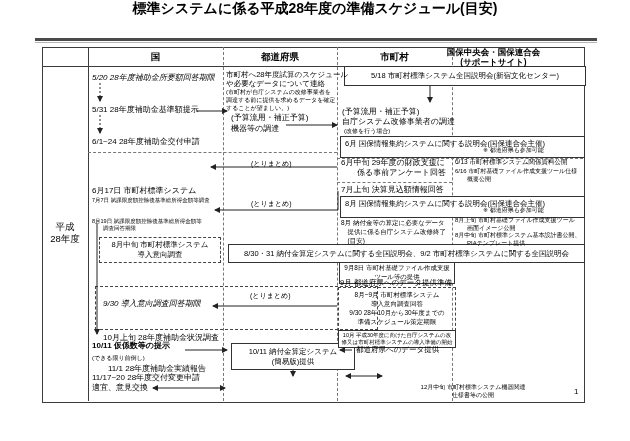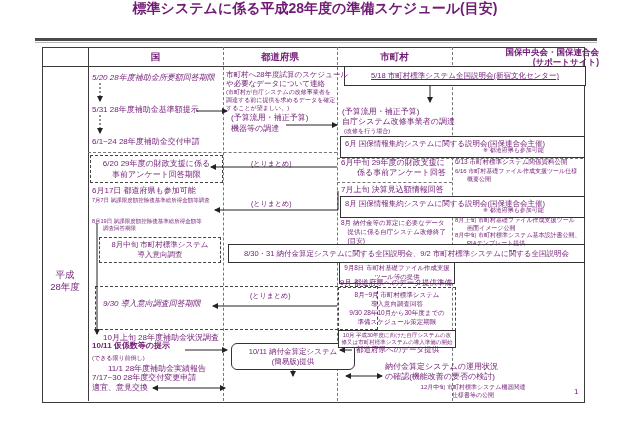--- a/index.html
+++ b/index.html
@@ -1,33 +1,33 @@
 <!DOCTYPE html>
 <html><head>
 <meta charset="utf-8">
 <style>
   html,body{margin:0;padding:0;background:#ffffff;}
   .canvas{position:relative;width:630px;height:441px;background:#fff;overflow:hidden;
-          font-family:"Liberation Sans","DejaVu Sans",sans-serif;color:#701a75;}
+          font-family:"Liberation Sans","DejaVu Sans",sans-serif;color:#000000;}
   .t{position:absolute;white-space:pre-line;line-height:1.22;z-index:3;}
   .c{text-align:center;}
   .b{font-weight:bold;}
   .f55{font-size:5.5px}.f6{font-size:6px}.f64{font-size:6.4px}.f65{font-size:6.5px}
   .f7{font-size:7px}.f75{font-size:7.5px}.f8{font-size:8px}.f85{font-size:8.5px}
   .f95{font-size:9.5px}.f14{font-size:14px}
   .frame{position:absolute;border:1.5px solid #3c3c3c;z-index:1;}
   .vsolid{position:absolute;width:0;border-left:1px solid #3c3c3c;z-index:1;}
   .vdash{position:absolute;width:0;border-left:1px dashed #777;z-index:1;}
   .hsolid{position:absolute;height:0;border-top:1px solid #3c3c3c;z-index:1;}
   .hdash{position:absolute;height:0;border-top:1px dashed #777;z-index:1;}
   .box{position:absolute;border:1px solid #333;background:#fff;z-index:2;
        display:flex;align-items:center;justify-content:center;text-align:center;white-space:pre-line;}
   .dbox{position:absolute;border:1px dashed #444;background:transparent;z-index:2;
        display:flex;align-items:center;justify-content:center;text-align:center;white-space:pre-line;}
-  .rbox{border-radius:6px;text-align:center;}
+  .rbox{border-radius:0;text-align:center;}
   .bar{position:absolute;z-index:1;}
   svg.ov{position:absolute;left:0;top:0;z-index:4;pointer-events:none;}
 </style>
 </head>
 <body>
 
 <div class="canvas">
 
   <div class="t f14 b c" style="left:0;top:13;width:630px;">標準システムに係る平成28年度の準備スケジュール(目安)</div>
   <div class="bar" style="left:35px;top:38px;width:562px;height:3px;background:#4b4b4b;"></div>
@@ -39,60 +39,58 @@
   <div class="vdash" style="left:337px;top:47px;height:354px;"></div>
   <div class="vdash" style="left:452px;top:47px;height:354px;"></div>
   <div class="hsolid" style="left:42px;top:66px;width:541px;"></div>
   <div class="hdash" style="left:88px;top:152px;width:249px;"></div>
   <div class="hdash" style="left:337px;top:158px;width:246px;"></div>
   <div class="hdash" style="left:337px;top:182px;width:115px;"></div>
 
   <div class="t f95 b c" style="left:88px;top:51px;width:135px;">国</div>
   <div class="t f95 b c" style="left:337px;top:51px;width:115px;">市町村</div>
   <div class="t f95 b c" style="left:223px;top:51px;width:114px;">都道府県</div>
-  <div class="t f85 b c" style="left:468px;top:48px;width:131px;line-height:1.15;text-align:right;">国保中央会・国保連合会
+  <div class="t f85 b c" style="left:428px;top:48px;width:131px;line-height:1.15;">国保中央会・国保連合会
 (サポートサイト)</div>
 
-  <div class="t f95 c" style="left:43px;top:221px;width:44px;margin-top:48px;">平成
+  <div class="t f95 c" style="left:43px;top:221px;width:44px;">平成
 28年度</div>
 
   <div class="t f8" style="left:92px;top:73px;font-style:italic;">5/20 28年度補助金所要額回答期限</div>
   <div class="t f8" style="left:92px;top:105px;">5/31 28年度補助金基準額提示</div>
   <div class="t f8" style="left:92px;top:137px;">6/1~24 28年度補助金交付申請</div>
-  <div class="dbox f8" style="left:90px;top:155px;width:131px;height:26px;">6/20 29年度の財政支援に係る
-事前アンケート回答期限</div>
-  <div class="t f8" style="left:92px;top:186px;">6月17日 都道府県も参加可能</div>
+  <div class="t f8" style="left:92px;top:186px;">6月17日 市町村標準システム</div>
   <div class="t f55" style="left:92px;top:197px;">7月7日 賦課限度額控除後基準総所得金額等調査</div>
   <div class="t f55" style="left:92px;top:218px;">8月19日 賦課限度額控除後基準総所得金額等
 　　調査回答期限</div>
   <div class="dbox f75" style="left:99px;top:237px;width:120px;height:24px;">8月中旬 市町村標準システム
 導入意向調査</div>
   <div class="dbox" style="left:95px;top:286px;width:281px;height:42px;"></div>
   <div class="t f8" style="left:103px;top:299px;font-style:italic;">9/30 導入意向調査回答期限</div>
   <div class="t f7" style="left:250px;top:292px;">(とりまとめ)</div>
   <div class="t f8" style="left:103px;top:333px;">10月上旬 28年度補助金状況調査</div>
   <div class="t f8" style="left:92px;top:341px;font-weight:bold;">10/11 仮係数等の提示</div>
   <div class="t f6" style="left:92px;top:355px;">(できる限り前倒し)</div>
   <div class="t f8" style="left:108px;top:364px;">11/1 28年度補助金実績報告</div>
-  <div class="t f8" style="left:92px;top:373px;">7/17~30 28年度交付変更申請</div>
+  <div class="t f8" style="left:92px;top:373px;">11/17~20 28年度交付変更申請</div>
   <div class="t f8" style="left:92px;top:383px;">適宜、意見交換</div>
 
   <div class="t f75" style="left:226px;top:70px;">市町村へ28年度試算のスケジュール
 や必要なデータについて連絡</div>
   <div class="t f6" style="left:226px;top:89px;line-height:1.3;">(市町村が自庁システムの改修事業者を
 調達する前に提供を求めるデータを確定
 することが望ましい。)</div>
   <div class="t f8" style="left:231px;top:113px;line-height:1.35;">(予算流用・補正予算)
 機器等の調達</div>
   <div class="t f7" style="left:251px;top:160px;">(とりまとめ)</div>
   <div class="t f7" style="left:251px;top:200px;">(とりまとめ)</div>
   <div class="box rbox f75" style="left:231px;top:343px;width:122px;height:25px;">10/11 納付金算定システム
 (簡易版)提供</div>
 
-  <div class="box f75" style="left:344px;top:66px;width:240px;height:18px;text-decoration:underline;">5/18 市町村標準システム全国説明会(新宿文化センター)</div>
+  <div class="box f75" style="left:344px;top:66px;width:240px;height:18px;">5/18 市町村標準システム全国説明会(新宿文化センター)</div>
   <div class="t f8" style="left:342px;top:107px;line-height:1.3;">(予算流用・補正予算)
 自庁システム改修事業者の調達</div>
   <div class="t f6" style="left:344px;top:128px;">(改修を行う場合)</div>
   <div class="box" style="left:340px;top:136px;width:243px;height:20px;"></div>
   <div class="t f75" style="left:345px;top:139px;">6月 国保情報集約システムに関する説明会(国保連合会主催)</div>
   <div class="t f6" style="left:483px;top:147px;">※ 都道府県も参加可能</div>
   <div class="t f8" style="left:341px;top:158px;">6月中旬 29年度の財政支援に
 　　係る事前アンケート回答</div>
   <div class="t f8" style="left:341px;top:185px;">7月上旬 決算見込額情報回答</div>
   <div class="box" style="left:340px;top:196px;width:243px;height:20px;"></div>
@@ -113,22 +111,20 @@
 修又は市町村標準システムの導入準備の開始</div>
   <div class="t f75" style="left:356px;top:345px;">都道府県へのデータ提供</div>
 
   <div class="t f65" style="left:455px;top:158px;">6/13 市町村標準システム関係資料公開</div>
   <div class="t f6" style="left:455px;top:168px;line-height:1.3;">6/16 市町村基礎ファイル作成支援ツール仕様
 　　概要公開</div>
   <div class="t f6" style="left:455px;top:217px;line-height:1.3;">8月上旬 市町村基礎ファイル作成支援ツール
 　　画面イメージ公開</div>
   <div class="t f6" style="left:455px;top:232px;line-height:1.3;">8月中旬 市町村標準システム基本設計書公開、
 　　PIAテンプレート提供</div>
-  <div class="t f8" style="left:385px;top:362px;line-height:1.3;">納付金算定システムの運用状況
-の確認(機能改善の要否の検討)</div>
   <div class="t f6 c" style="left:388px;top:384px;width:170px;line-height:1.3;">12月中旬 市町村標準システム機器関連
 仕様書等の公開</div>
   <div class="t f8" style="left:574px;top:387px;">1</div>
 
   <svg class="ov" width="630" height="441">
     <defs>
       <marker id="ah" markerWidth="7" markerHeight="7" refX="5" refY="3" orient="auto-start-reverse">
         <path d="M0,0 L6,3 L0,6 z" fill="#222"></path>
       </marker>
     </defs>

